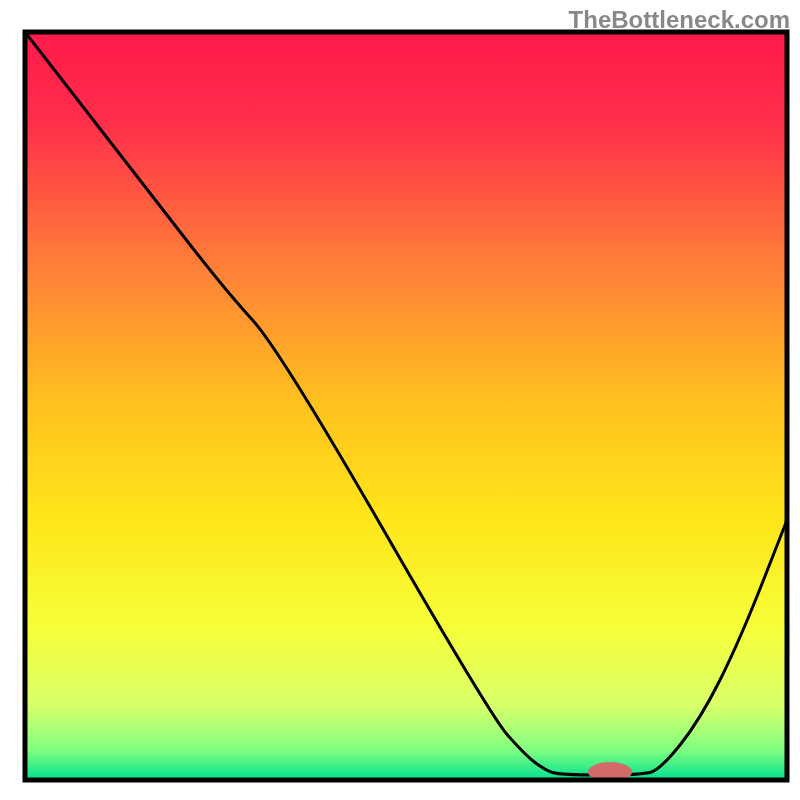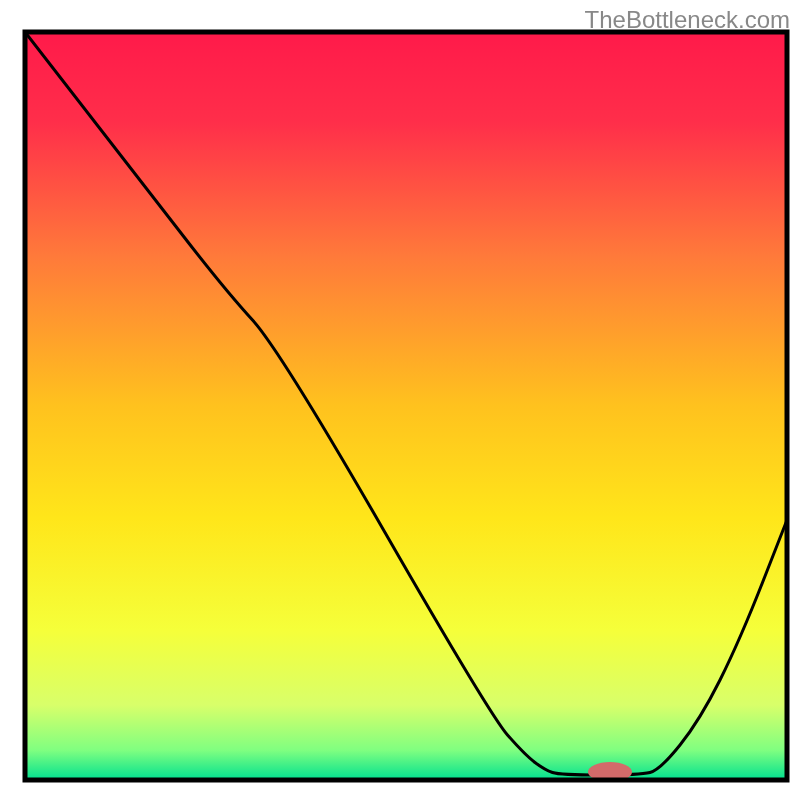--- a/index.html
+++ b/index.html
@@ -14,21 +14,21 @@
     position: relative;
     width: 800px;
     height: 800px;
   }
   .watermark {
     position: absolute;
     top: 6px;
     right: 10px;
     font-size: 24px;
     color: #888888;
-    font-weight: 400;
+    font-weight: 700;
     z-index: 10;
   }
   svg.plot {
     position: absolute;
     top: 0;
     left: 0;
   }
 </style>
 </head>
 <body>

